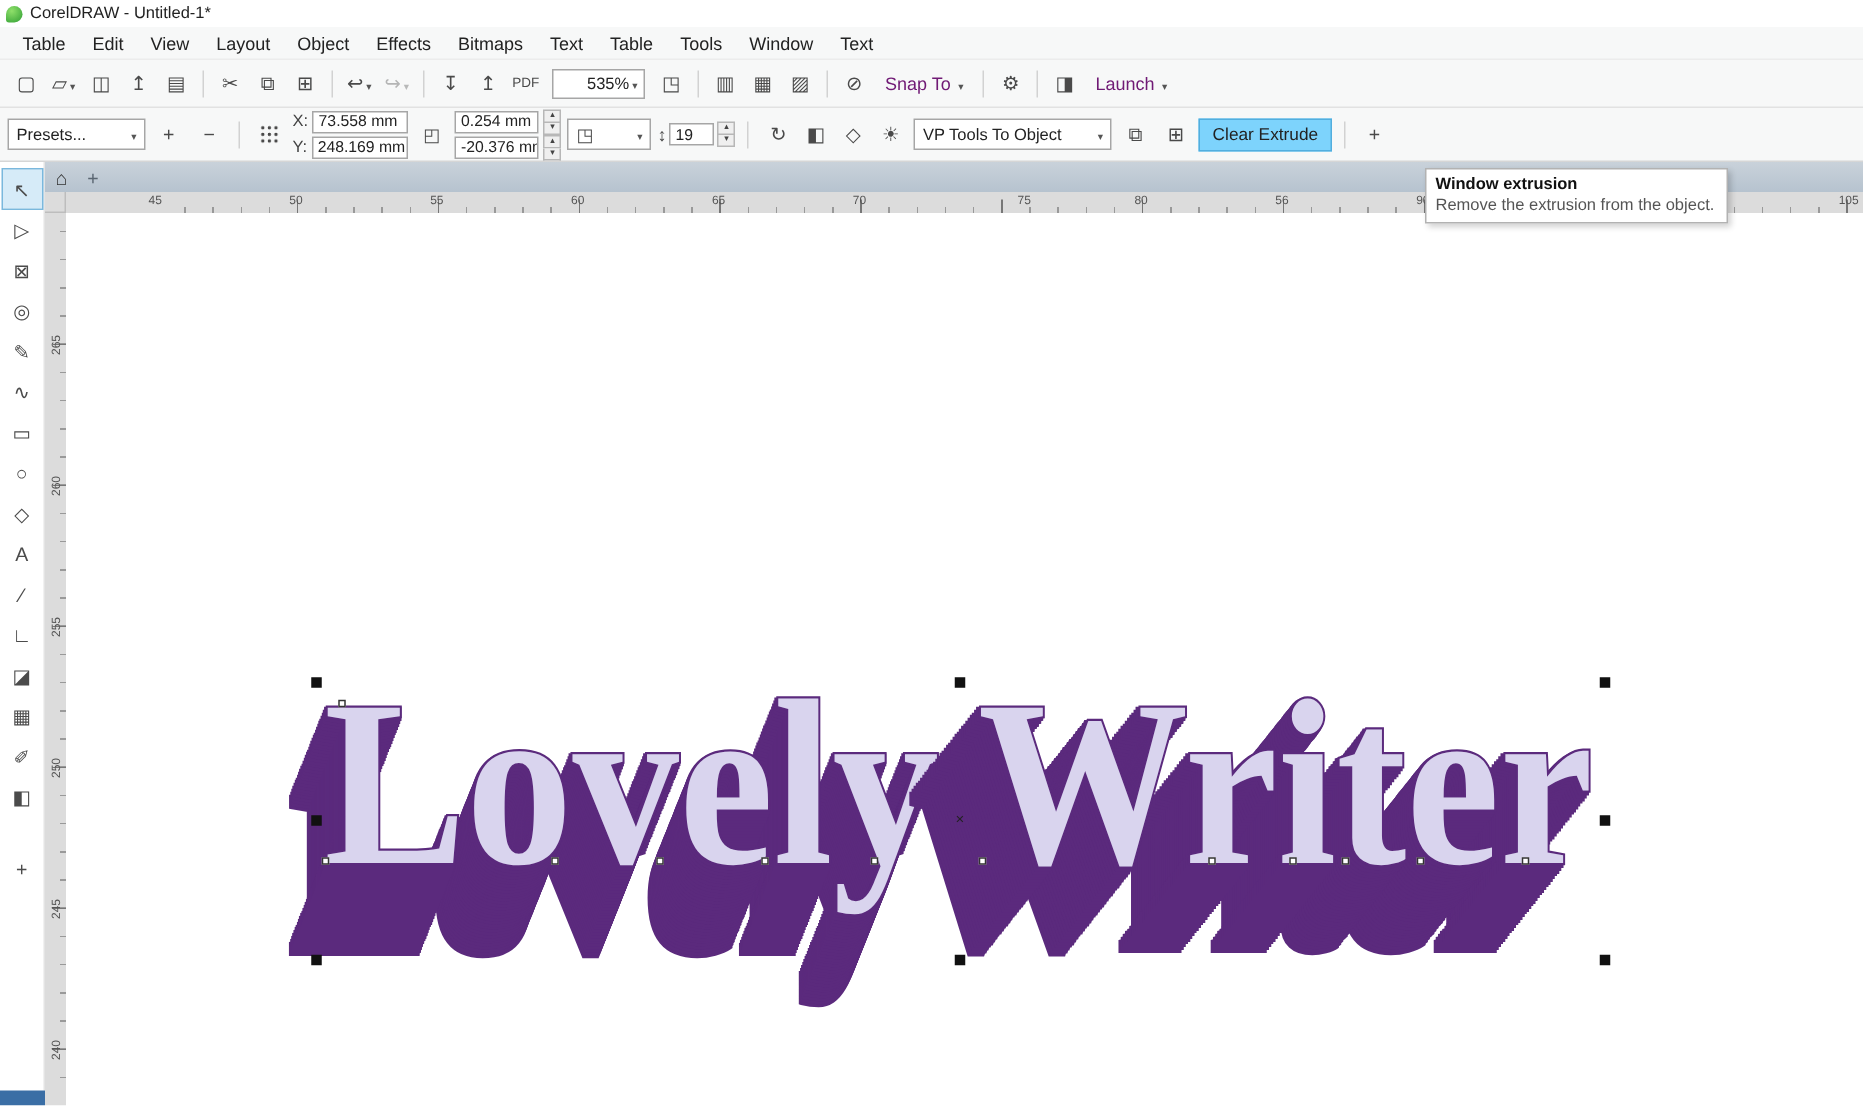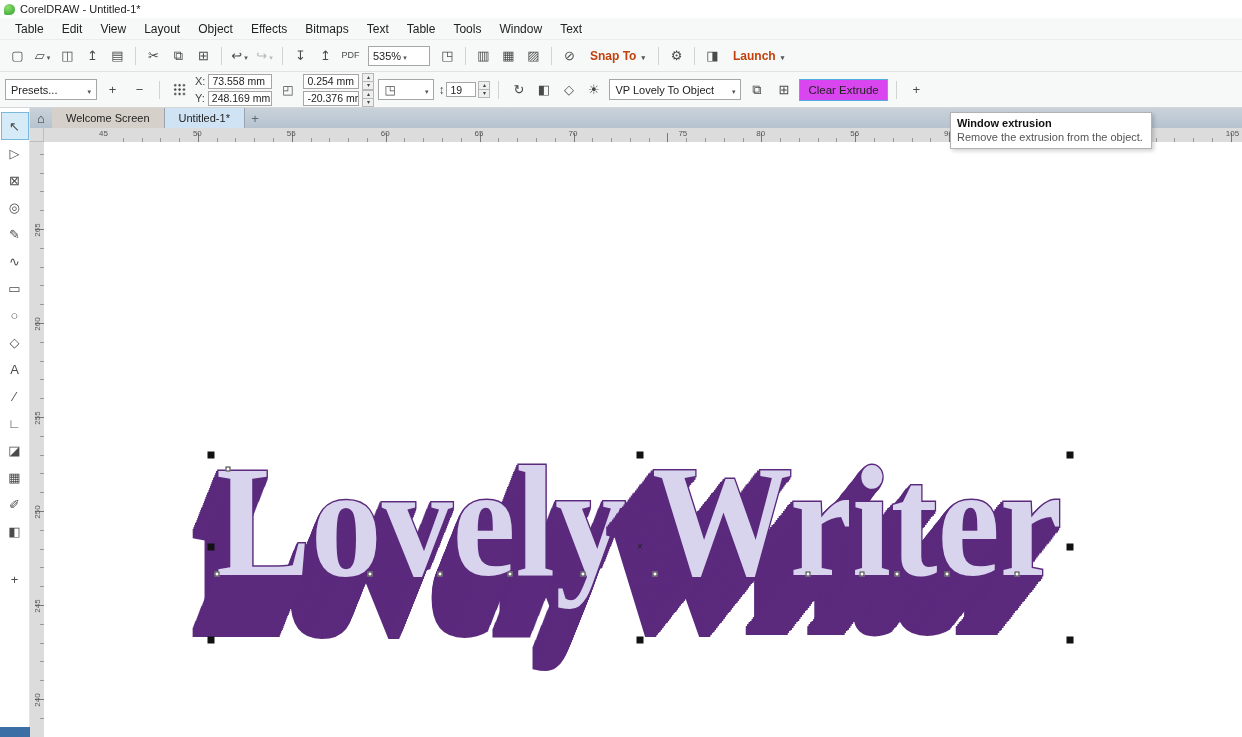--- a/index.html
+++ b/index.html
@@ -22,24 +22,24 @@
     display:flex; align-items:center; background:#f7f8f8;
     border-bottom:1px solid #e2e2e2; padding-left:6px; gap:2px; }
   .tb-btn { min-width:23px; height:22px; display:flex; align-items:center;
     justify-content:center; color:#4a4a4a; font-size:13px; border-radius:2px;
     padding:0 2px; cursor:default; }
   .tb-btn .glyph { line-height:1; }
   .tb-btn.disabled { opacity:.38; }
   .dd::after { content:"▾"; font-size:7px; color:#555; margin-left:2px; }
   .sep { width:1px; height:18px; background:#d2d2d2; margin:0 4px; flex:none; }
   .zoom-box { width:62px; height:20px; border:1px solid #a6a6a6; background:#fff;
-    display:flex; align-items:center; justify-content:flex-start;
+    display:flex; align-items:center; justify-content:flex-end;
     padding:0 4px; font-size:11px; margin:0 4px; }
   .tb-text-btn { display:flex; align-items:center; gap:3px; padding:0 7px;
-    height:22px; font-size:12px; color:#c2410c;font-weight:bold; }
+    height:22px; font-size:12px; color:#701a75; }
   
   .propbar { position:absolute; left:0; top:72px; right:0; height:36px;
     display:flex; align-items:center; background:#f7f8f8;
     border-bottom:1px solid #d6d6d6; padding-left:5px; gap:4px; font-size:11px; }
   .select { border:1px solid #a6a6a6; background:#fff; height:21px;
     display:flex; align-items:center; padding:0 5px; gap:4px; }
   .select .dd { margin-left:auto; }
   .w92{width:92px}.w56{width:56px}.w130{width:132px}
   .stack { display:flex; flex-direction:column; gap:1px; }
   .xyrow { display:flex; align-items:center; gap:3px; height:16px; }
@@ -51,21 +51,21 @@
   .spin { display:flex; flex-direction:column; width:12px; }
   .spin::before { content:"▴"; font-size:6px; line-height:7px; text-align:center;
     border:1px solid #b7b7b7; background:#efefef; color:#444; }
   .spin::after { content:"▾"; font-size:6px; line-height:7px; text-align:center;
     border:1px solid #b7b7b7; border-top:none; background:#efefef; color:#444; }
   .grid9 { width:13px; height:13px;
     background-image:radial-gradient(circle, #4a4a4a 1.1px, transparent 1.3px);
     background-size:4.4px 4.4px; }
   .glyph-ic { color:#4a4a4a; font-size:12px; }
   .row-inline { display:flex; align-items:center; gap:2px; }
-  .clear-extrude { border:1px solid #52aede; background:#d946ef; height:22px;
+  .clear-extrude { border:1px solid #52aede; background:#7dd3fc; height:22px;
     padding:0 8px; display:flex; align-items:center; font-size:11.5px; }
   
   .toolbox { position:absolute; left:0; top:108px; bottom:10px; width:30px;
     background:#fff; border-right:1px solid #e4e4e4; padding-top:4px; }
   .tool { width:26px; height:26px; margin:1px auto; display:flex;
     align-items:center; justify-content:center; color:#4b4b4b; font-size:13px; }
   .tool.active { background:#d6ebf8; outline:1px solid #7ab8dd; }
   .nav-corner { position:absolute; left:0; bottom:0; width:30px; height:10px;
     background:#3a6ea5; }
   
@@ -280,21 +280,21 @@
     <div class="spin"></div>
   </div>
   <div class="sep"></div>
   <div class="row-inline">
       <div class="tb-btn">↻</div>
       <div class="tb-btn">◧</div>
       <div class="tb-btn">◇</div>
       <div class="tb-btn">☀</div>
     </div>
   <div class="select w130">
-    <span>VP Lovely To Object</span>
+    <span>VP Tools To Object</span>
     <span class="dd"></span>
   </div>
   <div class="tb-btn">⧉</div>
   <div class="tb-btn">⊞</div>
   <div class="clear-extrude">
     <span>Clear Extrude</span>
   </div>
   <div class="sep"></div>
   <div class="tb-btn">+</div>
 </div>
@@ -349,24 +349,20 @@
       <span>◧</span>
     </div>
     <div class="tool" style="margin-top: 22px;">
       <span>+</span>
     </div>
   </div>
 <div class="nav-corner"></div>
 
 <div class="tabbar">
   <span class="home">⌂</span>
-  <span class="tabs-host">
-      <div class="tab">Welcome Screen</div>
-      <div class="tab active">Untitled-1*</div>
-    </span>
   <span class="tab-add">+</span>
 </div>
 
 <div class="rcorner"></div>
 <div class="hruler">
     <span class="rlabel" style="left: 55px;">45</span>
     <span class="rlabel" style="left: 148.9px;">50</span>
     <span class="rlabel" style="left: 242.8px;">55</span>
     <span class="rlabel" style="left: 336.7px;">60</span>
     <span class="rlabel" style="left: 430.6px;">65</span>

